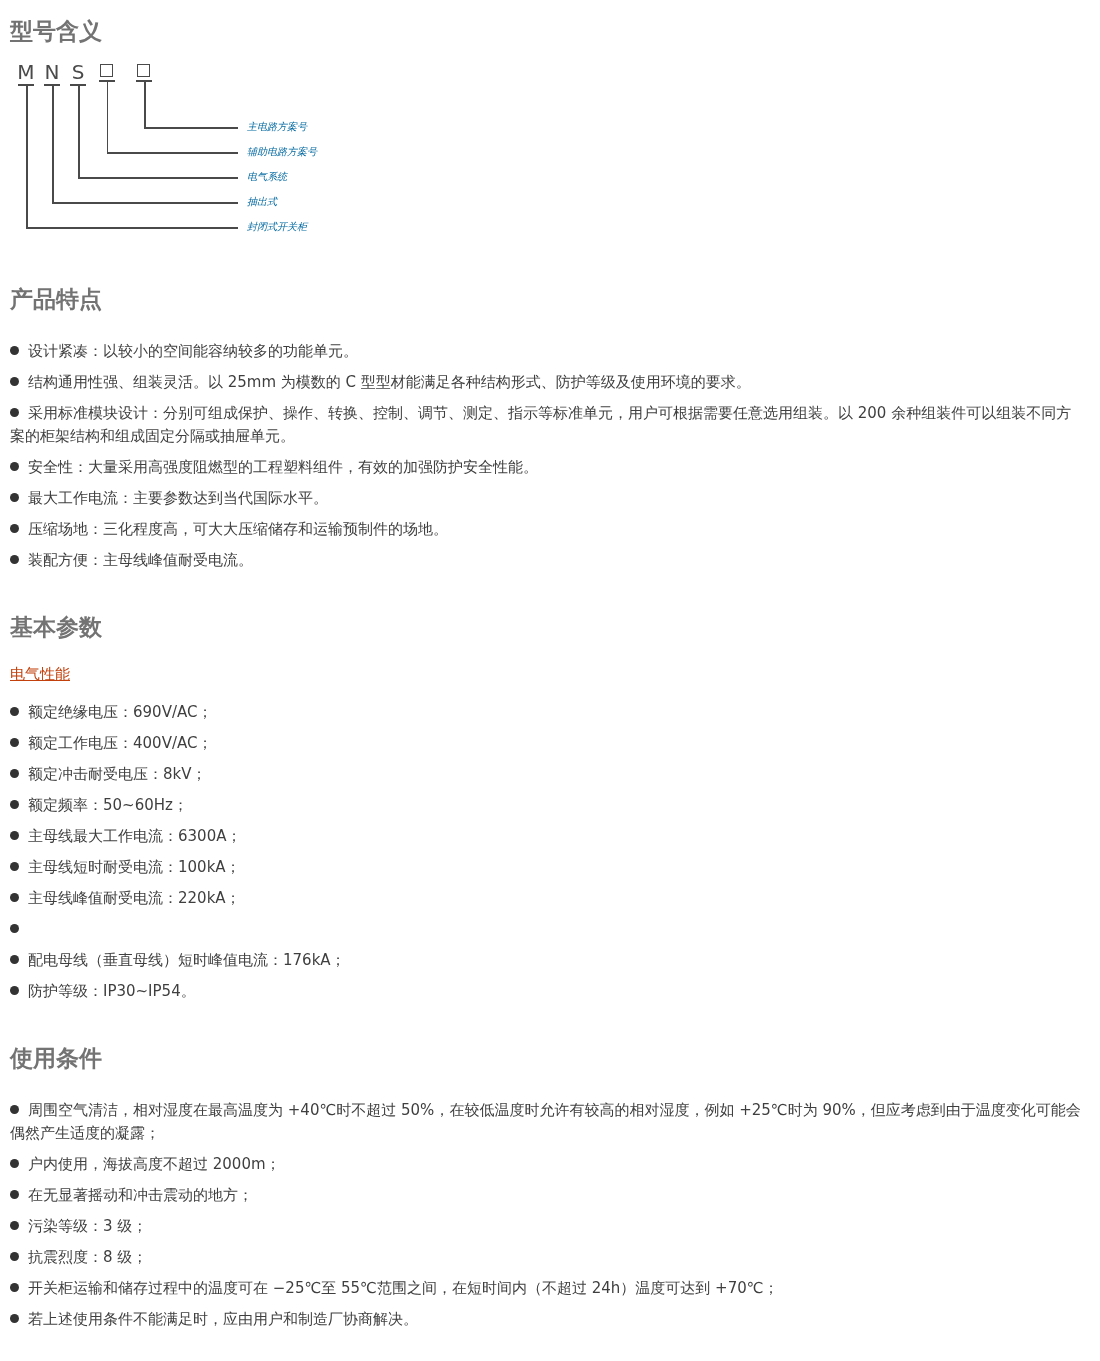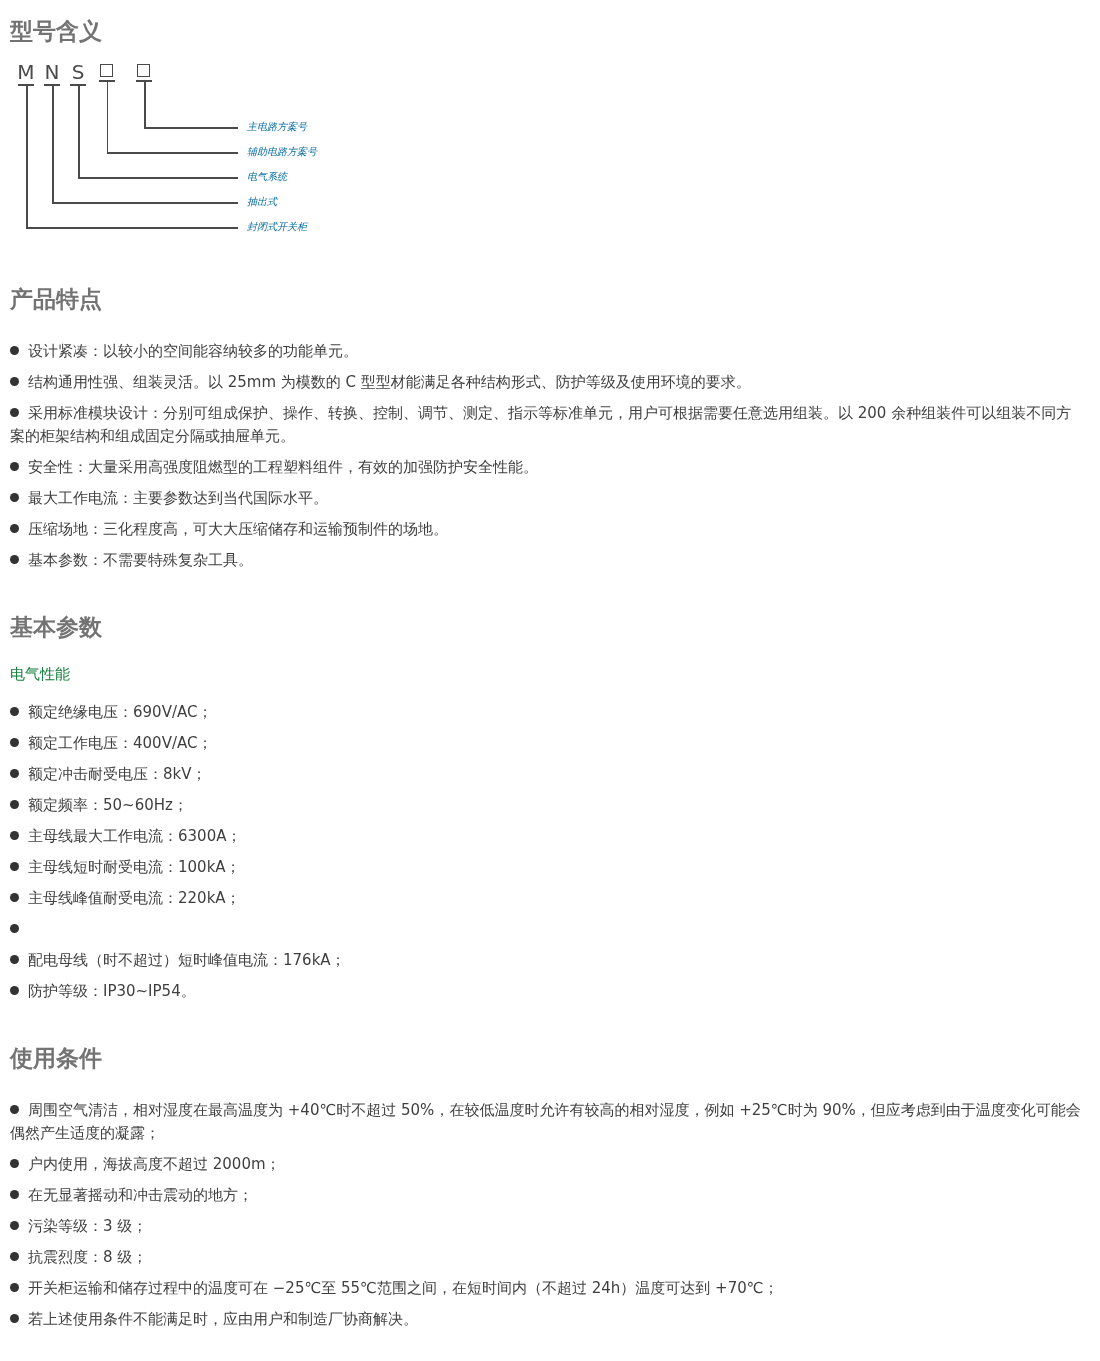--- a/index.html
+++ b/index.html
@@ -95,22 +95,23 @@
     width: 9px;
     height: 9px;
     border-radius: 50%;
     background: #333333;
     margin-right: 9px;
     vertical-align: 1px;
   }
   .subheading {
     font-size: 15px;
     line-height: 20px;
-    color: #15803d;
+    color: #c2410c;
     margin-top: 24px;
+    text-decoration: underline;
   }
   .subheading + .bullets {
     margin-top: 17px;
   }
 </style>
 </head>
 <body>
 
 <div class="page">
 
@@ -153,37 +154,37 @@
 
   <div class="section" style="margin-top:14px">
     <h2 class="section-title">产品特点</h2>
     <div class="bullets">
       <div class="bullet"><span class="dot"></span><span>设计紧凑：以较小的空间能容纳较多的功能单元。</span></div>
       <div class="bullet"><span class="dot"></span><span>结构通用性强、组装灵活。以 25mm 为模数的 C 型型材能满足各种结构形式、防护等级及使用环境的要求。</span></div>
       <div class="bullet"><span class="dot"></span><span>采用标准模块设计：分别可组成保护、操作、转换、控制、调节、测定、指示等标准单元，用户可根据需要任意选用组装。以 200 余种组装件可以组装不同方案的柜架结构和组成固定分隔或抽屉单元。</span></div>
       <div class="bullet"><span class="dot"></span><span>安全性：大量采用高强度阻燃型的工程塑料组件，有效的加强防护安全性能。</span></div>
       <div class="bullet"><span class="dot"></span><span>最大工作电流：主要参数达到当代国际水平。</span></div>
       <div class="bullet"><span class="dot"></span><span>压缩场地：三化程度高，可大大压缩储存和运输预制件的场地。</span></div>
-      <div class="bullet"><span class="dot"></span><span>基本参数：不需要特殊复杂工具。</span></div>
+      <div class="bullet"><span class="dot"></span><span>装配方便：主母线峰值耐受电流。</span></div>
     </div>
   </div>
 
   <div class="section">
     <h2 class="section-title">基本参数</h2>
     <div class="subheading">电气性能</div>
     <div class="bullets">
       <div class="bullet"><span class="dot"></span><span>额定绝缘电压：690V/AC；</span></div>
       <div class="bullet"><span class="dot"></span><span>额定工作电压：400V/AC；</span></div>
       <div class="bullet"><span class="dot"></span><span>额定冲击耐受电压：8kV；</span></div>
       <div class="bullet"><span class="dot"></span><span>额定频率：50~60Hz；</span></div>
       <div class="bullet"><span class="dot"></span><span>主母线最大工作电流：6300A；</span></div>
       <div class="bullet"><span class="dot"></span><span>主母线短时耐受电流：100kA；</span></div>
       <div class="bullet"><span class="dot"></span><span>主母线峰值耐受电流：220kA；</span></div>
       <div class="bullet"><span class="dot"></span></div>
-      <div class="bullet"><span class="dot"></span><span>配电母线（时不超过）短时峰值电流：176kA；</span></div>
+      <div class="bullet"><span class="dot"></span><span>配电母线（垂直母线）短时峰值电流：176kA；</span></div>
       <div class="bullet"><span class="dot"></span><span>防护等级：IP30~IP54。</span></div>
     </div>
   </div>
 
   <div class="section">
     <h2 class="section-title">使用条件</h2>
     <div class="bullets">
       <div class="bullet"><span class="dot"></span><span>周围空气清洁，相对湿度在最高温度为 +40℃时不超过 50%，在较低温度时允许有较高的相对湿度，例如 +25℃时为 90%，但应考虑到由于温度变化可能会偶然产生适度的凝露；</span></div>
       <div class="bullet"><span class="dot"></span><span>户内使用，海拔高度不超过 2000m；</span></div>
       <div class="bullet"><span class="dot"></span><span>在无显著摇动和冲击震动的地方；</span></div>

